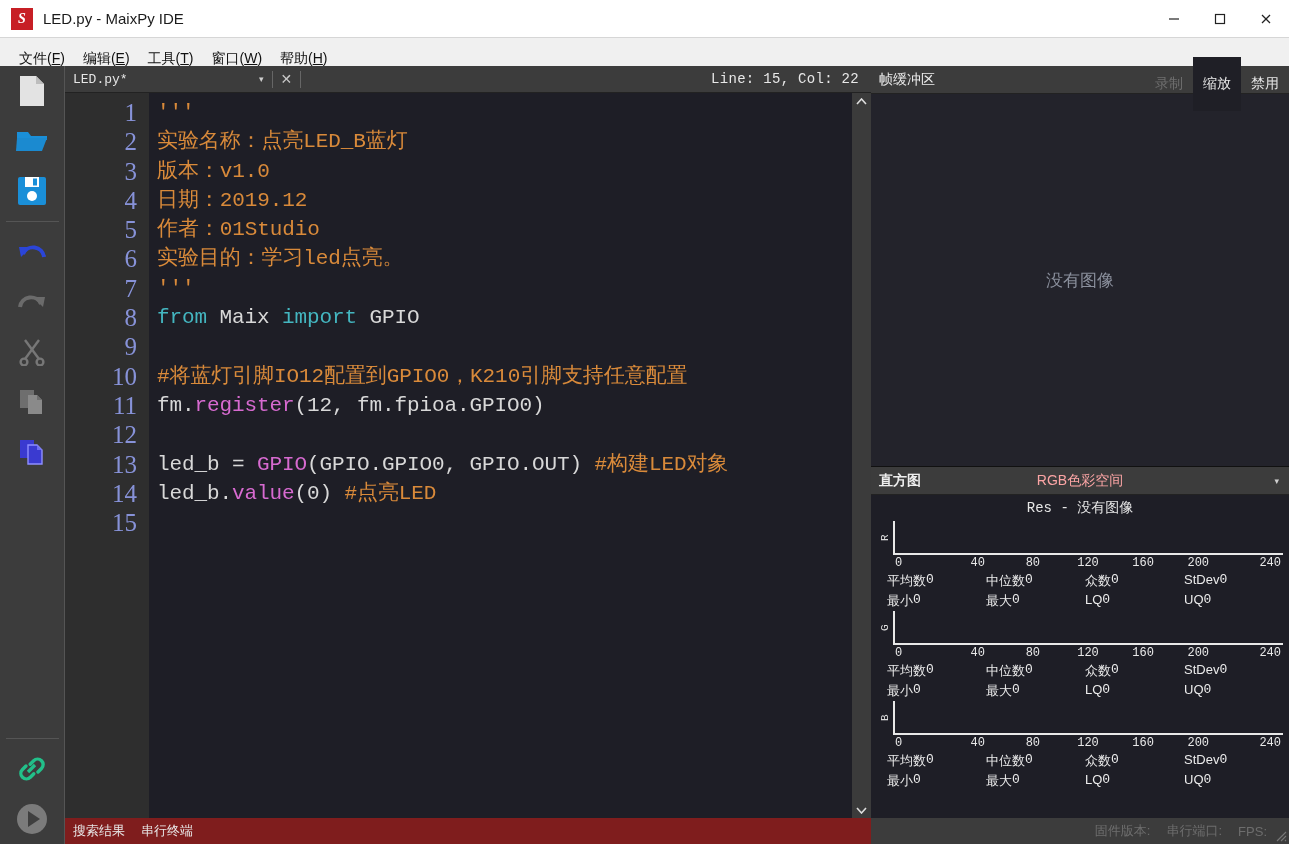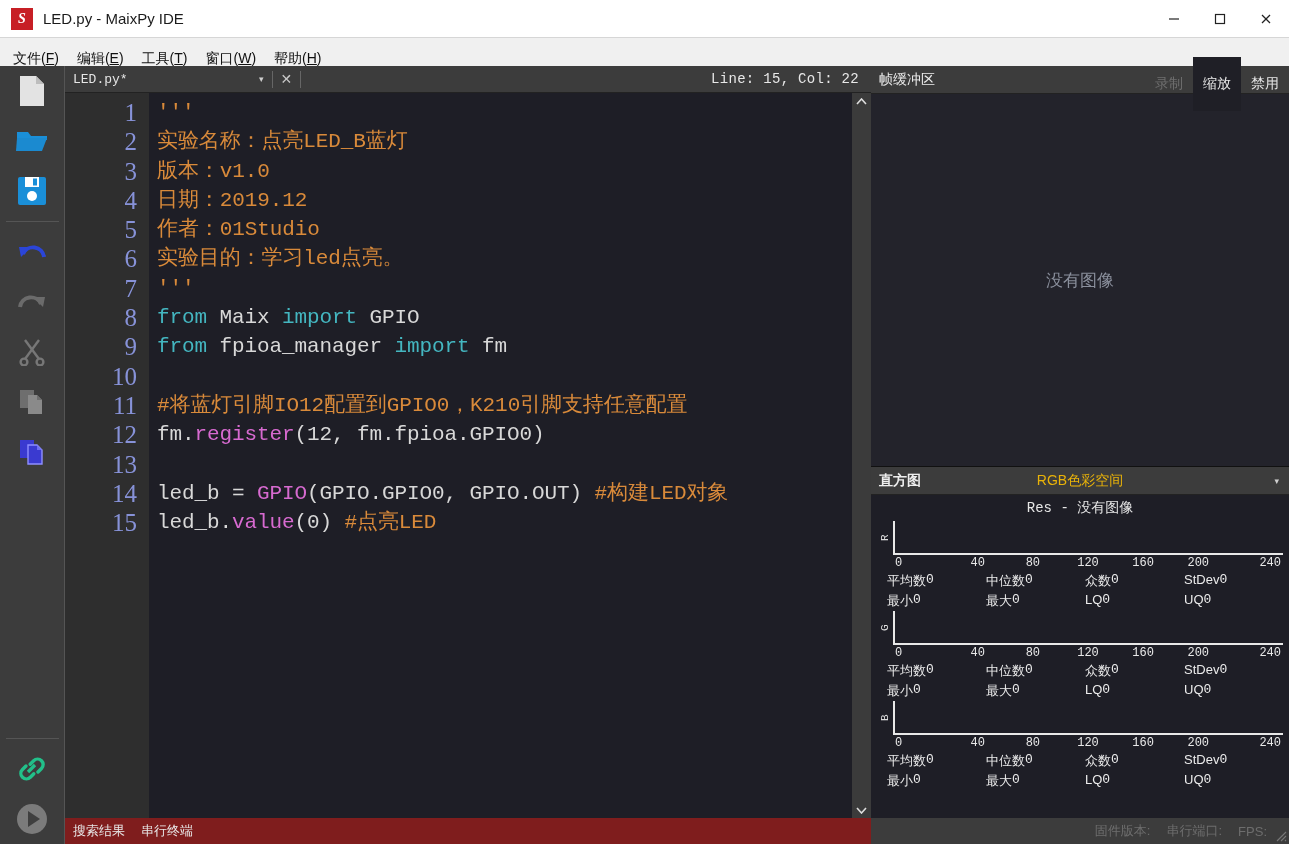--- a/index.html
+++ b/index.html
@@ -26,21 +26,21 @@
   .tb-spacer { flex: 1; }
   .winbtn {
     width: 46px; height: 38px; display: flex; align-items: center; justify-content: center;
     color: #222; font-size: 15px;
   }
 
   
   .menubar {
     position: absolute; top: 38px; left: 0; width: 1289px; height: 42px;
     background: #f0f0f0; border-bottom: 1px solid #cfcfcf;
-    display: flex; align-items: center; padding-left: 4px;
+    display: flex; align-items: center; padding-left: 10px;
   }
   .menuitem { font-size: 14px; color: #111; padding: 3px 9px; }
   .menuitem u { text-decoration: underline; }
 
   
   .lefttool {
     position: absolute; top: 66px; left: 0; width: 65px; height: 778px;
     background: #3c3c3c; border-right: 1px solid #555;
     display: flex; flex-direction: column; align-items: center;
   }
@@ -135,21 +135,21 @@
   }
   .fbempty { font-size: 17px; color: #8a8f9c; }
 
   .histhead {
     height: 28px; background: #3c3c3c; display: flex; align-items: center;
     border-bottom: 1px solid #222; position: relative;
   }
   .histtab { font-size: 14px; color: #eee; padding-left: 8px; font-weight: bold; }
   .histmode {
     position: absolute; left: 0; right: 0; text-align: center;
-    font-size: 14px; color: #eab308; pointer-events: none;
+    font-size: 14px; color: #fca5a5; pointer-events: none;
   }
   .histcaret { margin-left: auto; color: #d0d0d0; font-size: 9px; padding-right: 10px; }
 
   .histbody { background: #1e1e26; height: 348px; padding: 2px 0 0 0; }
   .histres {
     text-align: center; font-family: Liberation Mono, monospace;
     font-size: 14px; color: #e6e6e6; padding: 2px 0 4px 0;
   }
   .chrow { padding: 0 6px 1px 6px; }
   .plotrow { display: flex; align-items: stretch; height: 34px; }
@@ -332,21 +332,20 @@
         </div>
       <div class="codelines" id="codelines">
           <div class="cl"><span class="cmt">'''</span></div>
           <div class="cl"><span class="cmt">实验名称：点亮LED_B蓝灯</span></div>
           <div class="cl"><span class="cmt">版本：v1.0</span></div>
           <div class="cl"><span class="cmt">日期：2019.12</span></div>
           <div class="cl"><span class="cmt">作者：01Studio</span></div>
           <div class="cl"><span class="cmt">实验目的：学习led点亮。</span></div>
           <div class="cl"><span class="cmt">'''</span></div>
           <div class="cl"><span class="kw">from</span><span> Maix </span><span class="kw">import</span><span> GPIO</span></div>
-          <div class="cl"><span class="kw">from</span><span> fpioa_manager </span><span class="kw">import</span><span> fm</span></div>
           <div class="cl">&nbsp;</div>
           <div class="cl"><span class="cmt">#将蓝灯引脚IO12配置到GPIO0，K210引脚支持任意配置</span></div>
           <div class="cl"><span>fm.</span><span class="fn">register</span><span>(12, fm.fpioa.GPIO0)</span></div>
           <div class="cl">&nbsp;</div>
           <div class="cl"><span>led_b = </span><span class="fn">GPIO</span><span>(GPIO.GPIO0, GPIO.OUT) </span><span class="cmt">#构建LED对象</span></div>
           <div class="cl"><span>led_b.</span><span class="fn">value</span><span>(0) </span><span class="cmt">#点亮LED</span></div>
         </div>
       <div class="vscroll">
         <div class="vs-arrow vs-up">
           <svg width="11" height="7" viewBox="0 0 11 7">

